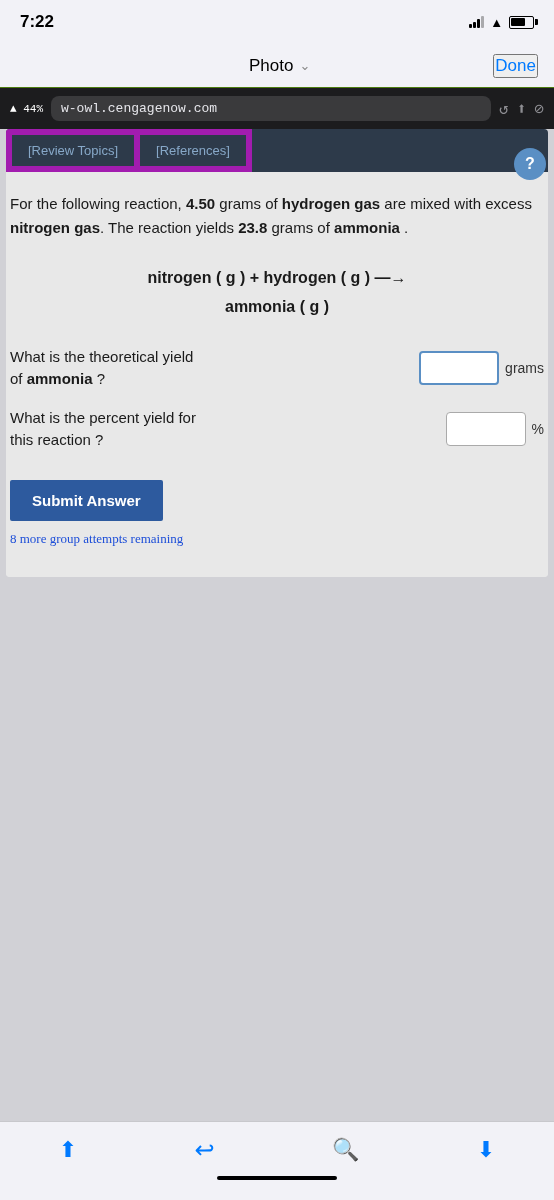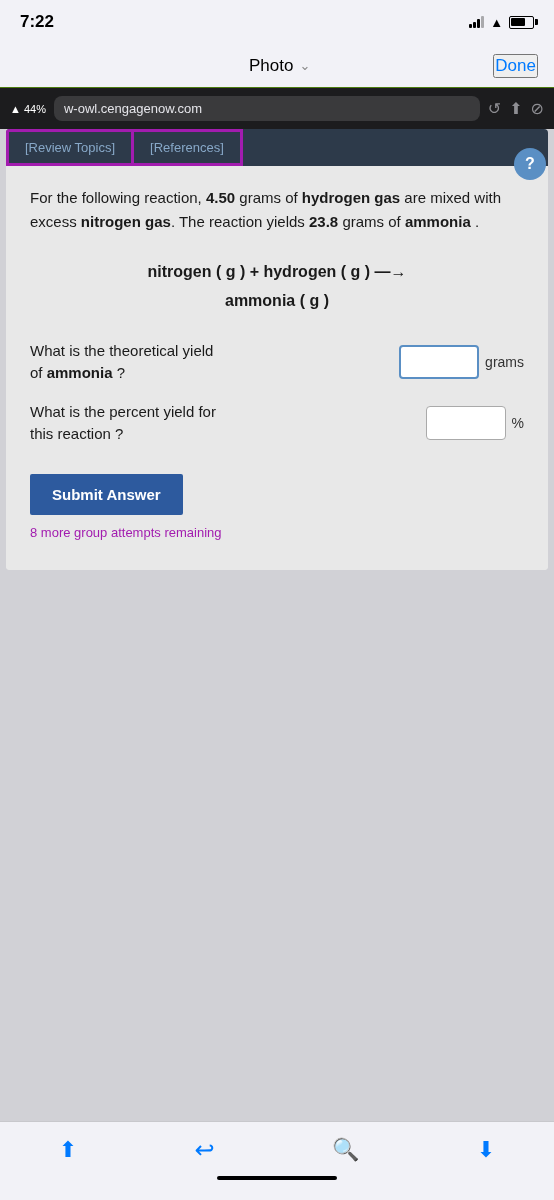--- a/index.html
+++ b/index.html
@@ -108,20 +108,21 @@
       font-weight: 400;
     }
 
     
     .browser-chrome {
       background: #1c1c1e;
       padding: 8px 10px;
       display: flex;
       align-items: center;
       gap: 8px;
+      font-family: Liberation Mono, monospace;
     }
     .browser-url-bar {
       background: #3a3a3c;
       border-radius: 8px;
       padding: 5px 10px;
       flex: 1;
       display: flex;
       align-items: flex-end;
       gap: 6px;
     }
@@ -146,41 +147,41 @@
     
     .tab-bar {
       background: #2d3a4a;
       display: flex;
       align-items: stretch;
     }
     .tab-item {
       padding: 8px 16px;
       color: #87a8c8;
       font-size: 13px;
-      border: 3px solid #a21caf;
+      border: 6px solid #a21caf;
       cursor: pointer;
     }
     .tab-item:first-child {
       border-right: none;
     }
 
     
     .info-bar {
       background: #2d3a4a;
       padding: 8px 16px 10px;
       text-align: center;
       color: #d0d8e0;
       font-size: 13px;
       line-height: 1.5;
     }
 
     
     .question-content {
       background: #e8e8e8;
-      padding: 20px 24px 30px;
+      padding: 20px 4px 30px;
     }
 
     .question-text {
       font-size: 15px;
       color: #1a1a1a;
       line-height: 1.6;
       margin-bottom: 24px;
     }
 
     .reaction-equation {
@@ -249,22 +250,23 @@
       color: #fff;
       border: none;
       border-radius: 6px;
       padding: 12px 22px;
       font-size: 15px;
       font-weight: 400;
       cursor: pointer;
     }
     .attempts-text {
       font-size: 13px;
-      color: #a21caf;
+      color: #1d4ed8;
       margin-top: 6px;
+      font-family: Liberation Serif, serif;
     }
 
     
     .bottom-toolbar {
       position: absolute;
       bottom: 0;
       left: 0;
       width: 554px;
       background: #f2f2f7;
       border-top: 1px solid #c8c8cc;

